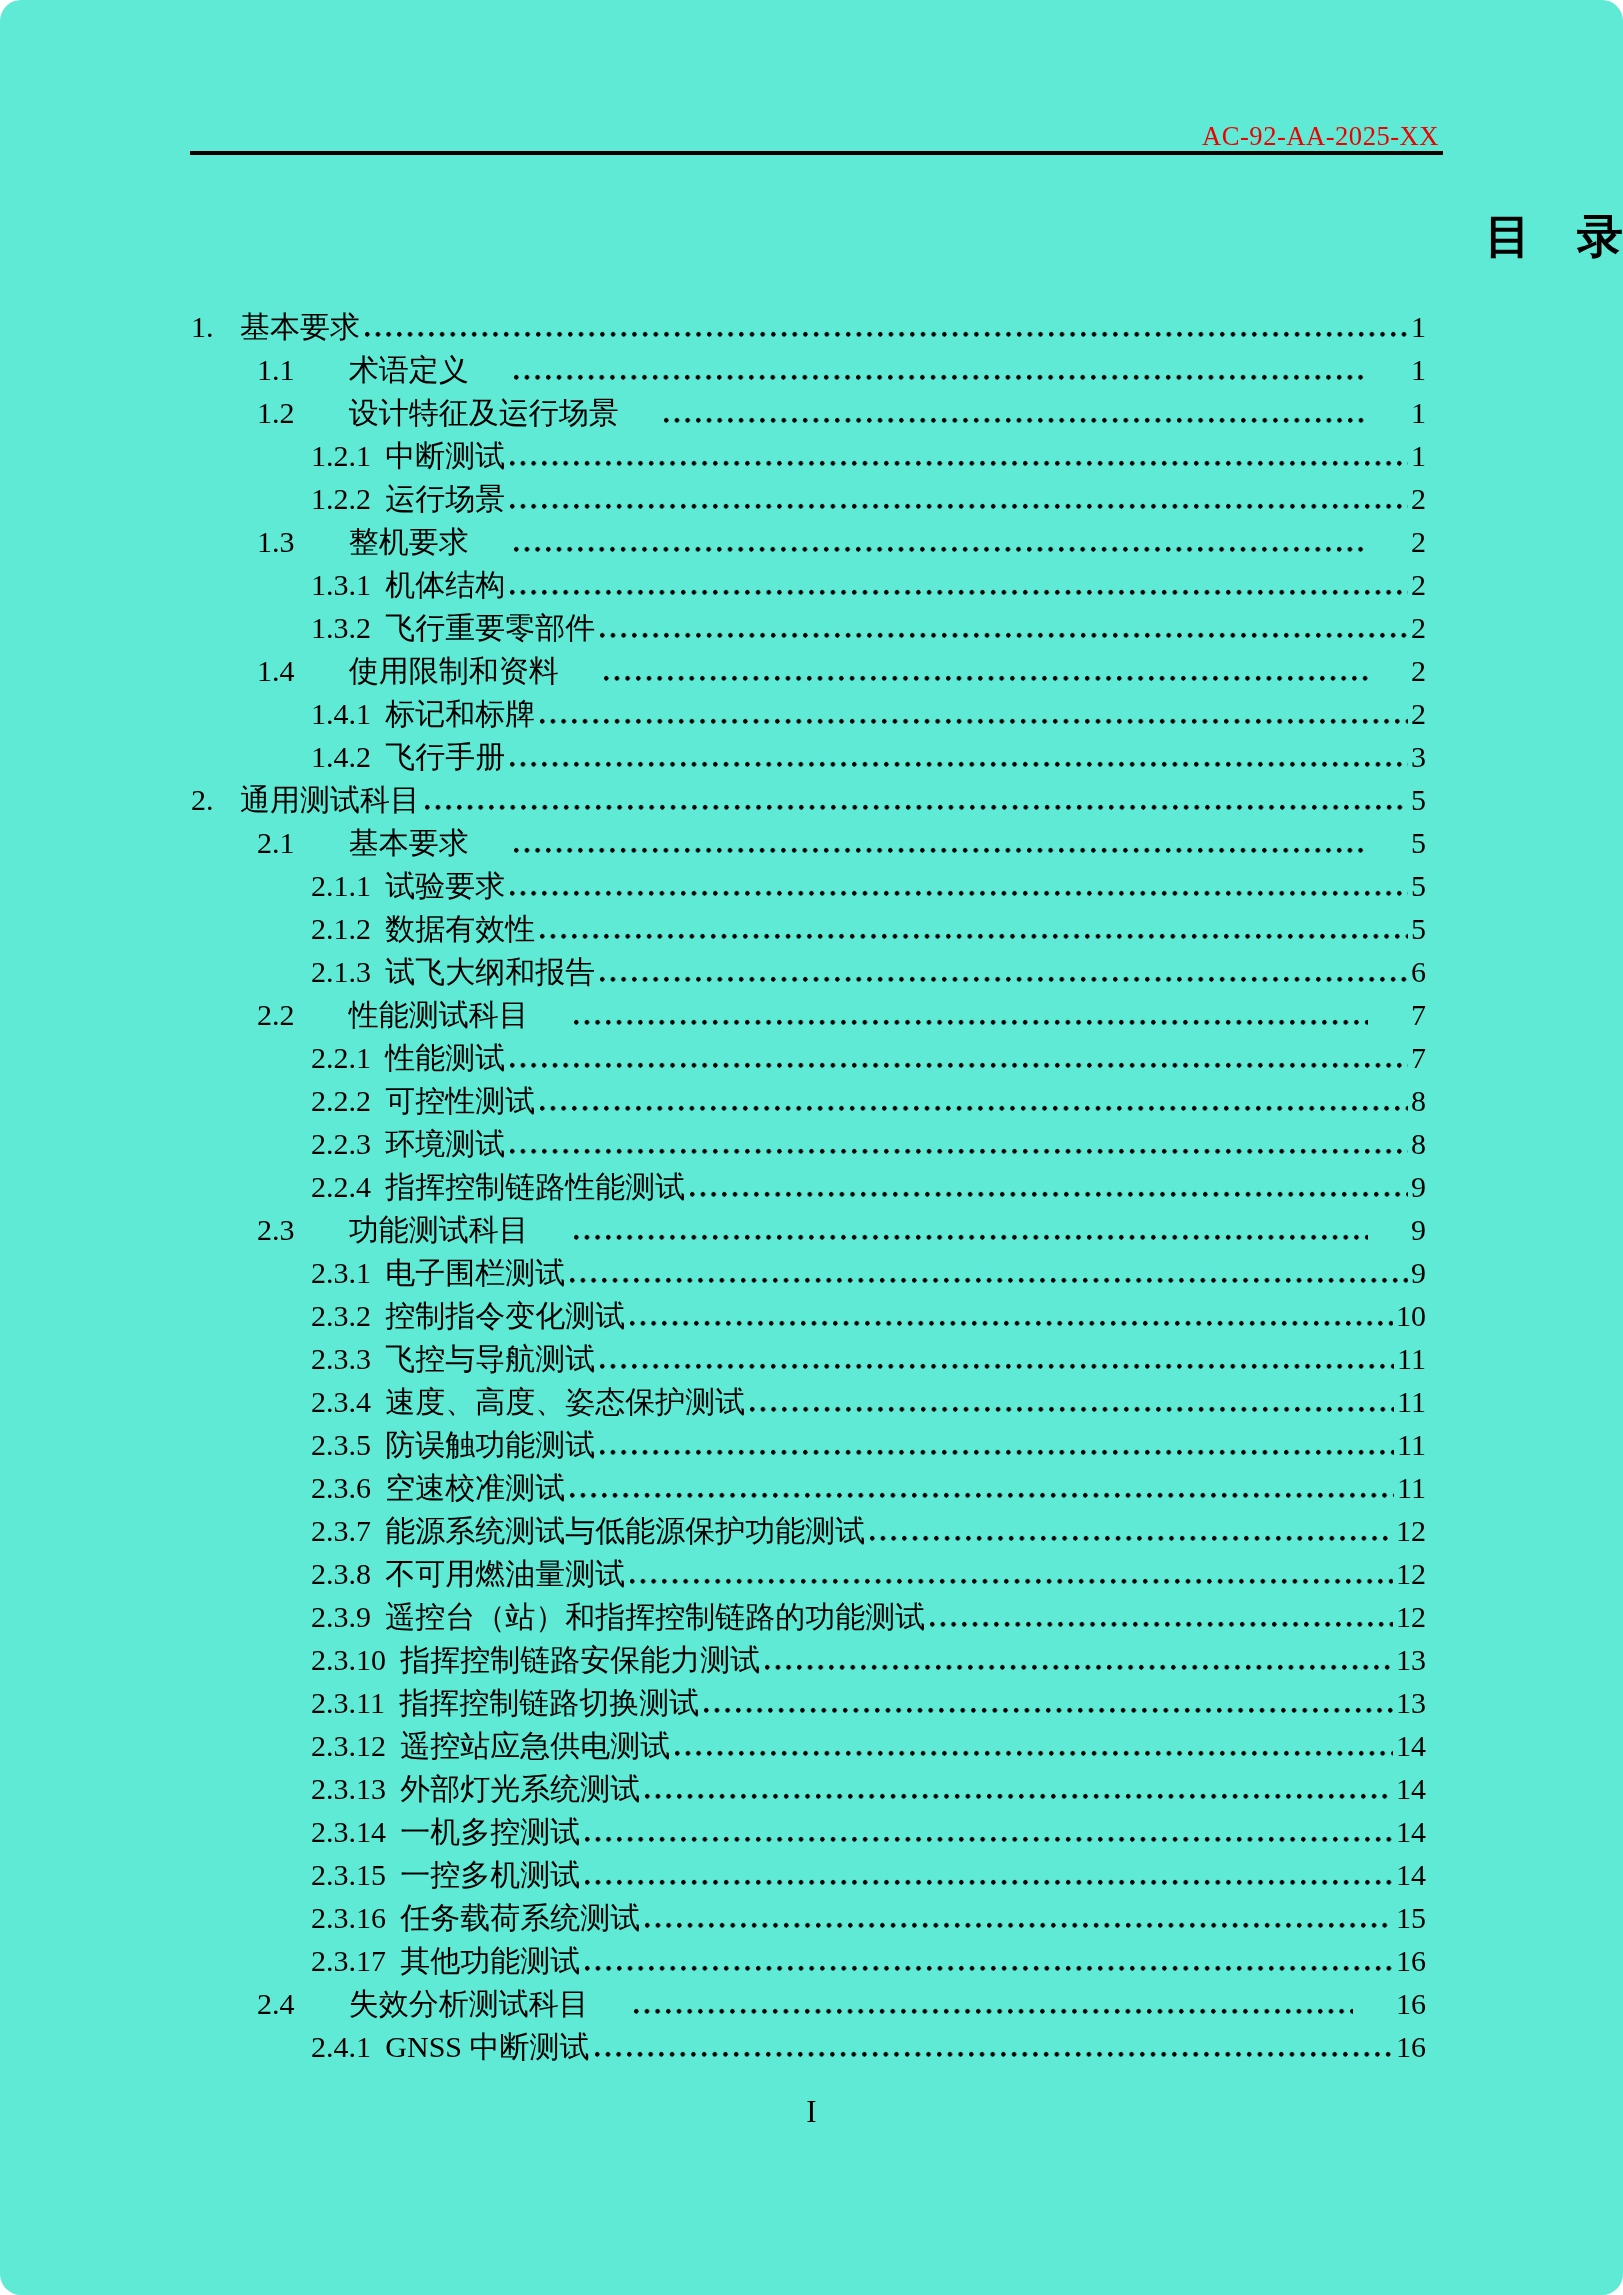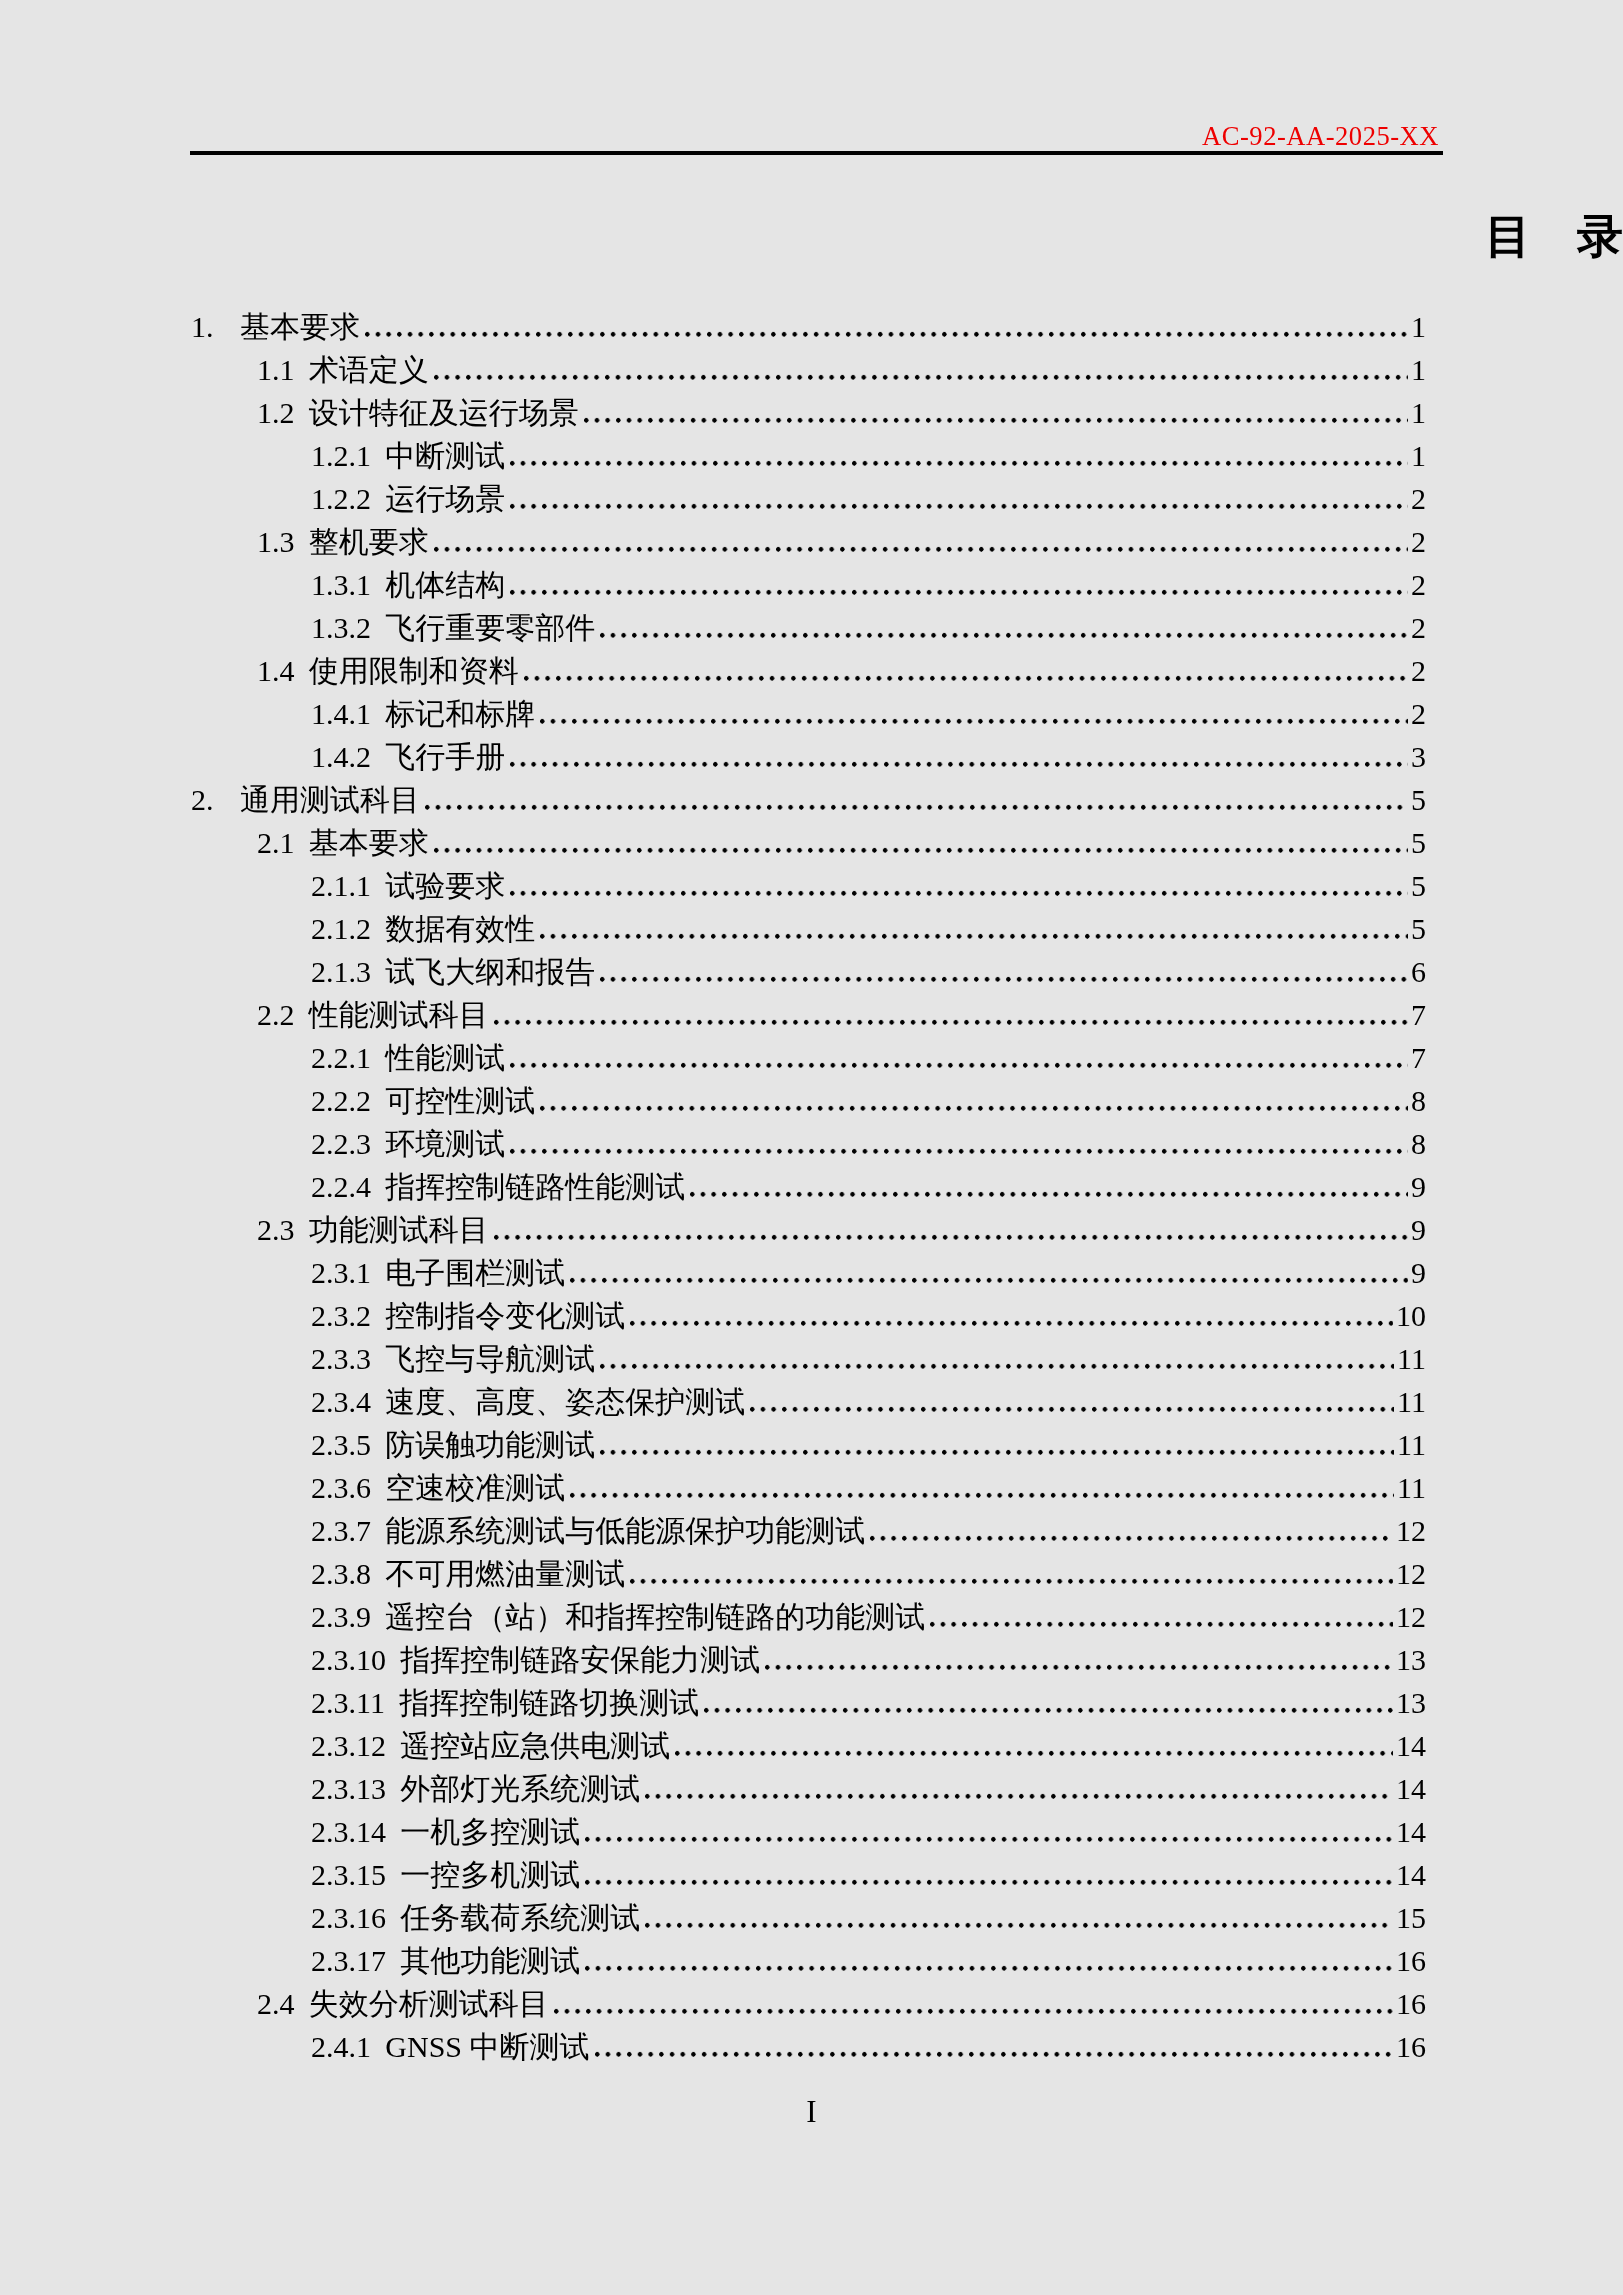--- a/index.html
+++ b/index.html
@@ -4,24 +4,25 @@
 <style>
   html, body {
     margin: 0;
     padding: 0;
     background: #ffffff;
   }
   .page {
     position: relative;
     width: 1623px;
     height: 2295px;
-    background: #e5e5e5;
+    background: #5eead4;
     font-family: "Liberation Serif", "DejaVu Serif", serif;
     color: #000000;
     overflow: hidden;
+    border-radius: 21px;
   }
   .doc-number {
     position: absolute;
     top: 123px;
     right: 184px;
     font-size: 26.6px;
     line-height: 26.6px;
     letter-spacing: 0.5px;
     color: #ee0000;
     font-family: "Liberation Serif", "DejaVu Serif", serif;
@@ -57,21 +58,21 @@
   .toc-row {
     display: flex;
     align-items: baseline;
     height: 43px;
     line-height: 43px;
     font-size: 30px;
     white-space: nowrap;
     box-sizing: border-box;
   }
   .toc-row.lvl1 { padding-left: 1px; }
-  .toc-row.lvl2 { padding-left: 67px; }
+  .toc-row.lvl2 { padding-left: 67px; gap: 40px; }
   .toc-row.lvl3 { padding-left: 121px; justify-content: space-between; }
   .toc-row .num { flex: 0 0 auto; }
   .toc-row.lvl1 .num { margin-right: 26.6px; }
   .toc-row.lvl2 .num, .toc-row.lvl3 .num { margin-right: 14.3px; }
   .toc-row .label { flex: 0 0 auto; }
   .leader {
     flex: 1 1 auto;
     display: inline-block;
     height: 5.6px;
     overflow: hidden;

